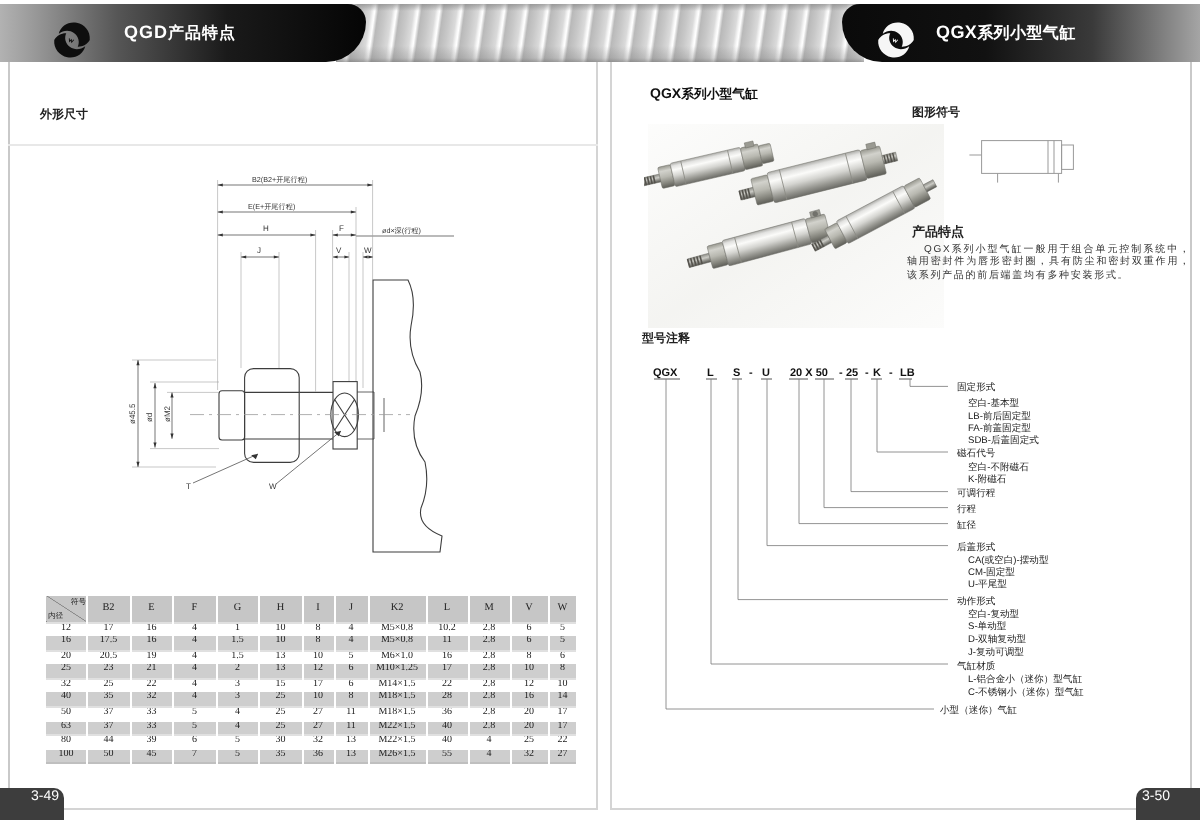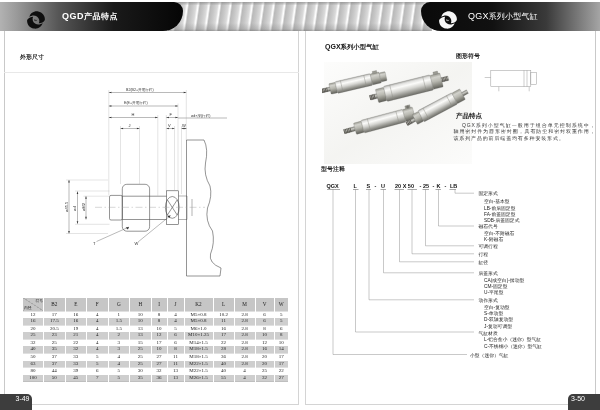--- a/index.html
+++ b/index.html
@@ -30,21 +30,21 @@
 <div class="abs" style="left:421px;top:2px;width:179px;height:29px;
  background:linear-gradient(90deg,#0a0a0a 0%,#111 40%,#3a3a3a 70%,#8f8f8f 94%,#a5a5a5 100%);
  border-radius:9px 0 0 20px;"></div>
 <svg class="abs" style="left:437px;top:9px" width="22" height="22" viewBox="0 0 24 24">
 <g fill="#f6f6f6" transform="rotate(18 12 12)">
 <path d="M21.2 9.0 C20.2 4.4 15.9 1.7 11.5 2.3 C7.0 2.9 3.7 6.7 4.1 11.0 C5.8 8.4 8.9 7.1 11.8 8.0 C14.7 8.9 16.5 11.6 16.1 14.5 C18.6 13.8 20.7 11.6 21.2 9.0 Z"></path>
 <path d="M2.8 15.0 C3.8 19.6 8.1 22.3 12.5 21.7 C17.0 21.1 20.3 17.3 19.9 13.0 C18.2 15.6 15.1 16.9 12.2 16.0 C9.3 15.1 7.5 12.4 7.9 9.5 C5.4 10.2 3.3 12.4 2.8 15.0 Z"></path>
 <path d="M10.3 11.6 l0.7 1.6 0.6 -1.2 0.6 1.2 0.7 -1.6" stroke="#f6f6f6" stroke-width="0.5" fill="none"></path>
 </g>
 </svg>
-<div class="abs" style="left:468px;top:11px;width:130px;color:#fff;font-size:9px;font-weight:normal;letter-spacing:.2px;">QGX<span style="font-size:8px;">系列小型气缸</span></div>
+<div class="abs" style="left:468px;top:11px;width:130px;color:#fff;font-size:9px;font-weight:bold;letter-spacing:.2px;">QGX<span style="font-size:8px;">系列小型气缸</span></div>
 
 <div class="ln" style="left:4px;top:31px;width:1px;height:364px;background:#c9c9c9;"></div>
 <div class="ln" style="left:298px;top:31px;width:1px;height:374px;background:#d4d4d4;"></div>
 <div class="ln" style="left:305px;top:31px;width:1px;height:374px;background:#d4d4d4;"></div>
 <div class="ln" style="left:595px;top:31px;width:1px;height:364px;background:#c9c9c9;"></div>
 <div class="ln" style="left:31px;top:404px;width:268px;height:1px;background:#d4d4d4;"></div>
 <div class="ln" style="left:305px;top:404px;width:264px;height:1px;background:#d4d4d4;"></div>
 <div class="ln" style="left:4px;top:72px;width:295px;height:1px;background:#e8e8e8;"></div>
 
 <div class="abs" style="left:0;top:394px;width:32px;height:16px;background:#3d3d3d;border-radius:0 5px 0 0;color:#fff;font-size:7px;text-align:right;padding-right:2.5px;box-sizing:border-box;line-height:10px;">3-49</div>

